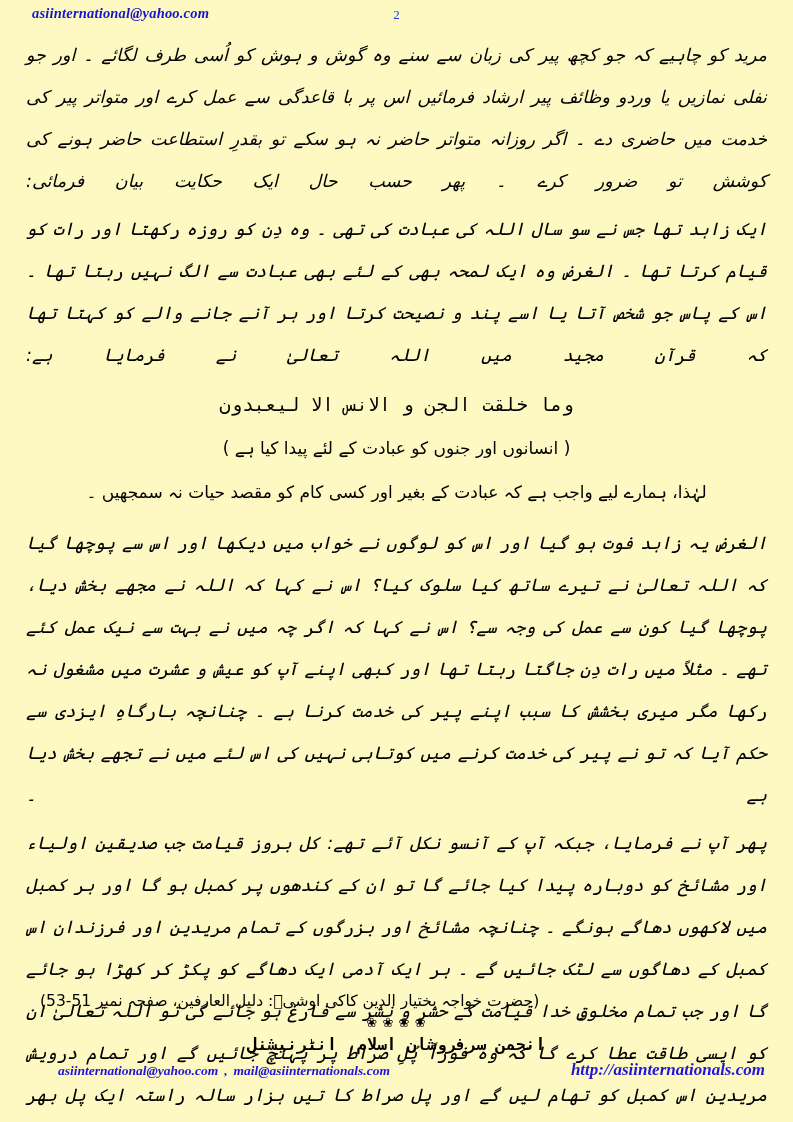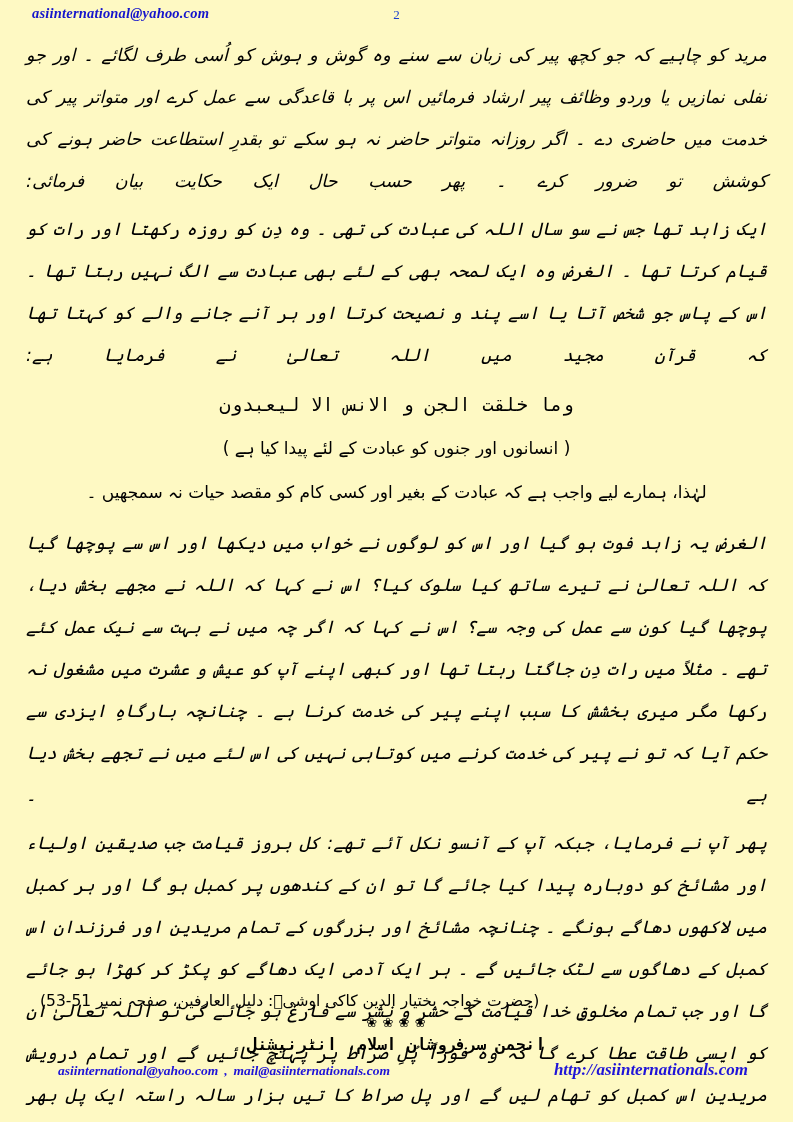--- a/index.html
+++ b/index.html
@@ -165,21 +165,21 @@
     font-style: italic;
     font-size: 13.5px;
     white-space: nowrap;
   }
   .contact-emails .sep {
     padding: 0 6px;
     font-weight: bold;
   }
   .contact-url {
     position: absolute;
-    right: 45px;
+    right: 28px;
     top: -3px;
     color: #1f14d8;
     font-family: "Liberation Serif", "DejaVu Serif", serif;
     font-weight: bold;
     font-style: italic;
     font-size: 17px;
     white-space: nowrap;
   }
 </style>
 </head>

